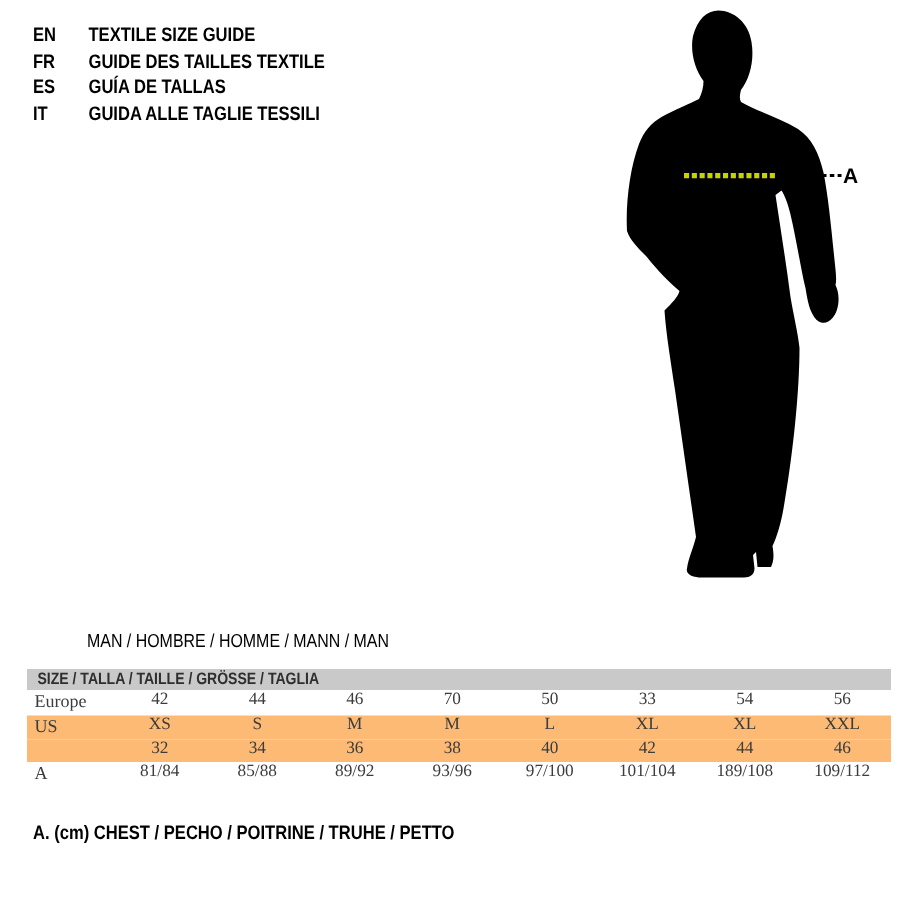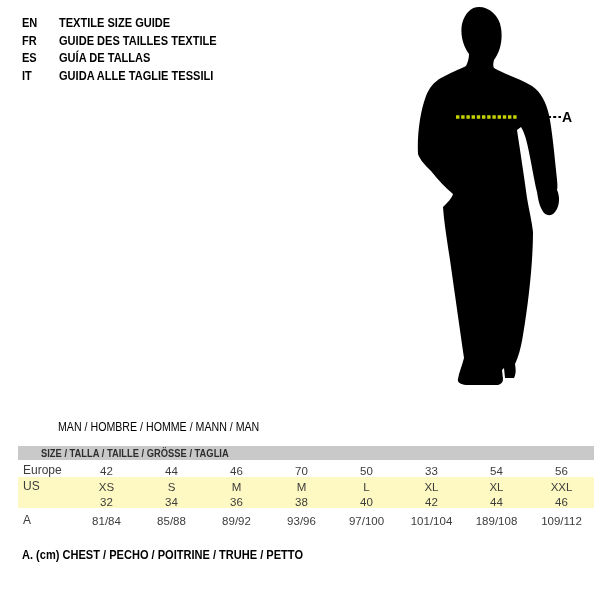--- a/index.html
+++ b/index.html
@@ -15,23 +15,23 @@
   
   .categories{position:absolute;left:22px;top:109px;font-size:13px;font-weight:bold;line-height:18px;}
   
   .figure-svg{position:absolute;left:0;top:0;width:600px;height:600px;pointer-events:none;}
   .chest-label{position:absolute;left:562px;top:109px;font-size:14px;font-weight:bold;line-height:16px;}
   
   .gender-heading{position:absolute;left:22px;top:420px;font-size:12.5px;font-weight:normal;line-height:14px;margin-left:36px;}
   
   .size-table{position:absolute;left:18px;top:446px;width:576px;font-size:11.5px;color:#3c3c3c;}
   .size-table-header{background:#c9c9c9;height:14px;display:flex;align-items:center;
-    padding-left:23px;box-sizing:border-box;font-size:11px;font-weight:bold;color:#2e2e2e;}
-  .trow{display:flex;align-items:flex-end;}
-  .trow.shaded{background:#fef9c3;}
+    padding-left:7px;box-sizing:border-box;font-size:11px;font-weight:bold;color:#2e2e2e;}
+  .trow{display:flex;align-items:flex-start;font-family:Liberation Serif, serif;}
+  .trow.shaded{background:#fdba74;}
   .trow .rlabel{flex:0 0 56px;width:56px;padding-left:5px;box-sizing:border-box;text-align:left;font-size:12px;}
   .trow .cell{flex:1;text-align:center;}
   .row-europe{height:17px;}
   .row-us{height:16px;}
   .row-num{height:15px;}
   .row-a{height:19px;}
   
   .footnote{position:absolute;left:22px;top:547px;font-size:13px;font-weight:bold;line-height:15px;}
 </style>
 </head>

